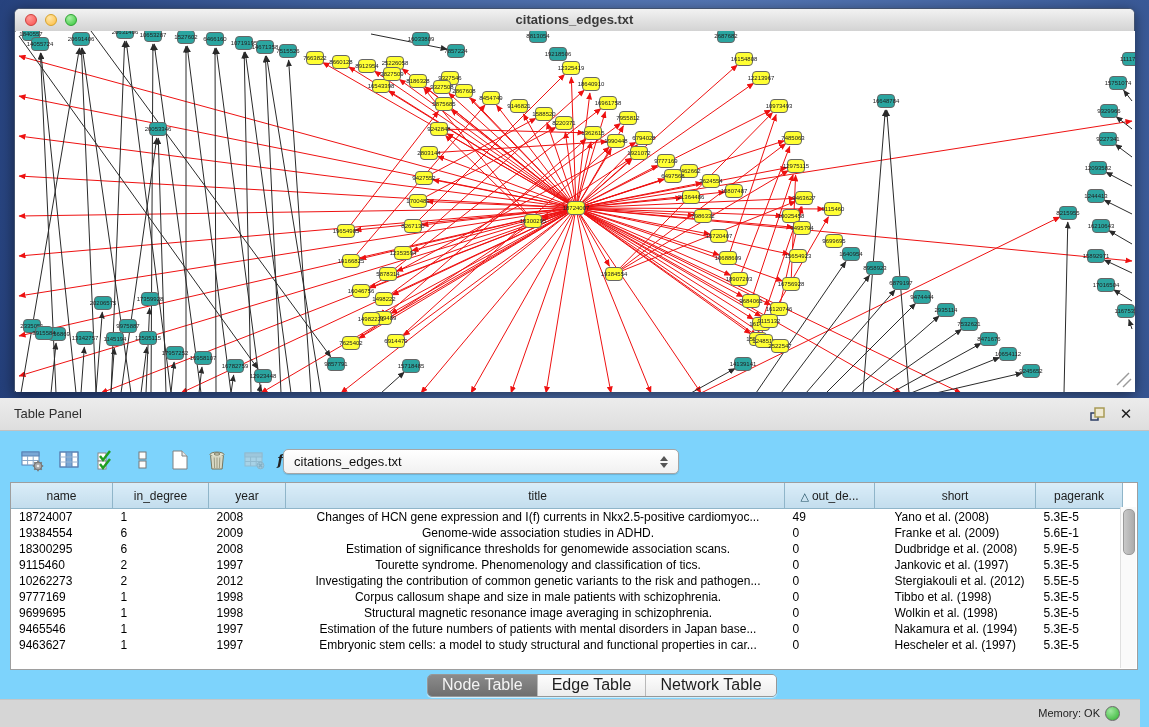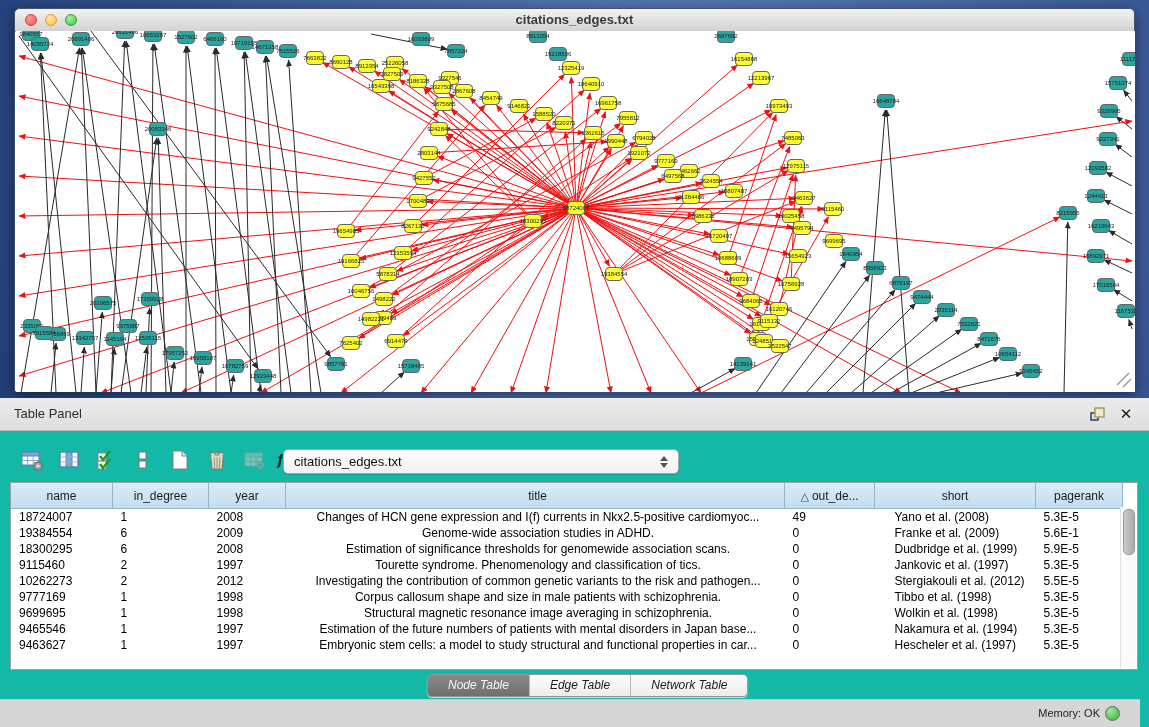--- a/index.html
+++ b/index.html
@@ -17,21 +17,21 @@
   .titlebar .title{position:absolute;left:0;right:0;top:3px;text-align:center;
     font-size:13px;font-weight:bold;color:#3a3a3a;}
   .traffic{position:absolute;left:10px;top:5px;display:flex;gap:8px;}
   .light{width:12px;height:12px;border-radius:50%;box-sizing:border-box;}
   .light.red{background:radial-gradient(circle at 35% 30%,#ff9a96,#f9514e);border:1px solid #ce3f3c;}
   .light.yellow{background:radial-gradient(circle at 35% 30%,#ffe6a8,#fdbc40);border:1px solid #d8a32b;}
   .light.green{background:radial-gradient(circle at 35% 30%,#a9f0a5,#35c73a);border:1px solid #2fa334;}
   #canvas{position:absolute;left:1px;top:22px;width:1119px;height:361px;background:#fff;overflow:hidden;}
   #net{display:block;}
   
-  #table-panel{position:absolute;left:0;top:398px;width:1149px;height:329px;background:#14b8a6;}
+  #table-panel{position:absolute;left:0;top:398px;width:1149px;height:329px;background:#7dd3fc;}
   #panel-titlebar{position:absolute;left:0;top:0;right:0;height:32px;
     background:linear-gradient(#ececec,#dedede);border-bottom:1px solid #c2c2c2;}
   #panel-titlebar .ptitle{position:absolute;left:14px;top:8px;font-size:13px;color:#2e2e2e;}
   .panel-ico{position:absolute;top:8px;width:18px;height:16px;cursor:pointer;}
   #float-ico{right:42px;}
   #close-ico{right:14px;font-size:15px;font-weight:bold;color:#1a1a1a;line-height:16px;text-align:center;}
   
   #toolbar{position:absolute;left:18px;top:46px;height:32px;display:flex;align-items:center;gap:9px;}
   .tool-btn{width:28px;height:28px;display:flex;align-items:center;justify-content:center;cursor:pointer;}
   .tool-btn.disabled{opacity:.5;cursor:default;}
@@ -60,22 +60,22 @@
   .c5{width:158px;}.c6{width:auto;}
   .sortmark{color:#1b4a5e;font-size:11px;margin-right:3px;}
   #vscroll{position:absolute;right:1px;top:24px;bottom:1px;width:15px;background:#fafafa;
     border-left:1px solid #e0e0e0;}
   #vthumb{position:absolute;left:2px;top:2px;width:10px;height:44px;border-radius:5px;
     background:linear-gradient(90deg,#c9c9c9,#ababab);border:1px solid #9a9a9a;}
   
   #seg{position:absolute;left:427px;top:276px;height:21px;display:flex;
     border:1px solid #979797;border-radius:5px;overflow:hidden;
     box-shadow:0 1px 1px rgba(255,255,255,.7);}
-  .seg-btn{padding:0 20px;font-size:12px;line-height:20px;background:linear-gradient(#fdfdfd,#ececec);
-    color:#1d1d1d;border-right:1px solid #b9b9b9;cursor:pointer;font-style:italic;}
+  .seg-btn{padding:0 14px;font-size:16px;line-height:20px;background:linear-gradient(#fdfdfd,#ececec);
+    color:#1d1d1d;border-right:1px solid #b9b9b9;cursor:pointer;}
   .seg-btn:last-child{border-right:none;}
   .seg-btn.active{background:linear-gradient(#8b8b8b,#6f6f6f);color:#f4f4f4;}
   
   #statusbar{position:absolute;left:0;bottom:0;right:9px;height:27px;background:#d6d6d6;
     border-top:1px solid #c6c6c6;}
   #mem-label{position:absolute;right:40px;top:7px;font-size:11px;color:#222;}
   #mem-dot{position:absolute;right:20px;top:6px;width:13px;height:13px;border-radius:50%;
     background:radial-gradient(circle at 35% 30%,#9fe89f,#2fb22f);border:1px solid #6a6a6a;}
 </style>
 </head>
@@ -908,21 +908,21 @@
             <td class="c4">0</td>
             <td class="c5">Franke et al. (2009)</td>
             <td class="c6">5.6E-1</td>
           </tr>
           <tr>
             <td class="c0">18300295</td>
             <td class="c1">6</td>
             <td class="c2">2008</td>
             <td class="c3">Estimation of significance thresholds for genomewide association scans.</td>
             <td class="c4">0</td>
-            <td class="c5">Dudbridge et al. (1999)</td>
+            <td class="c5">Dudbridge et al. (2008)</td>
             <td class="c6">5.9E-5</td>
           </tr>
           <tr>
             <td class="c0">9115460</td>
             <td class="c1">2</td>
             <td class="c2">1997</td>
             <td class="c3">Tourette syndrome. Phenomenology and classification of tics.</td>
             <td class="c4">0</td>
             <td class="c5">Jankovic et al. (1997)</td>
             <td class="c6">5.3E-5</td>

